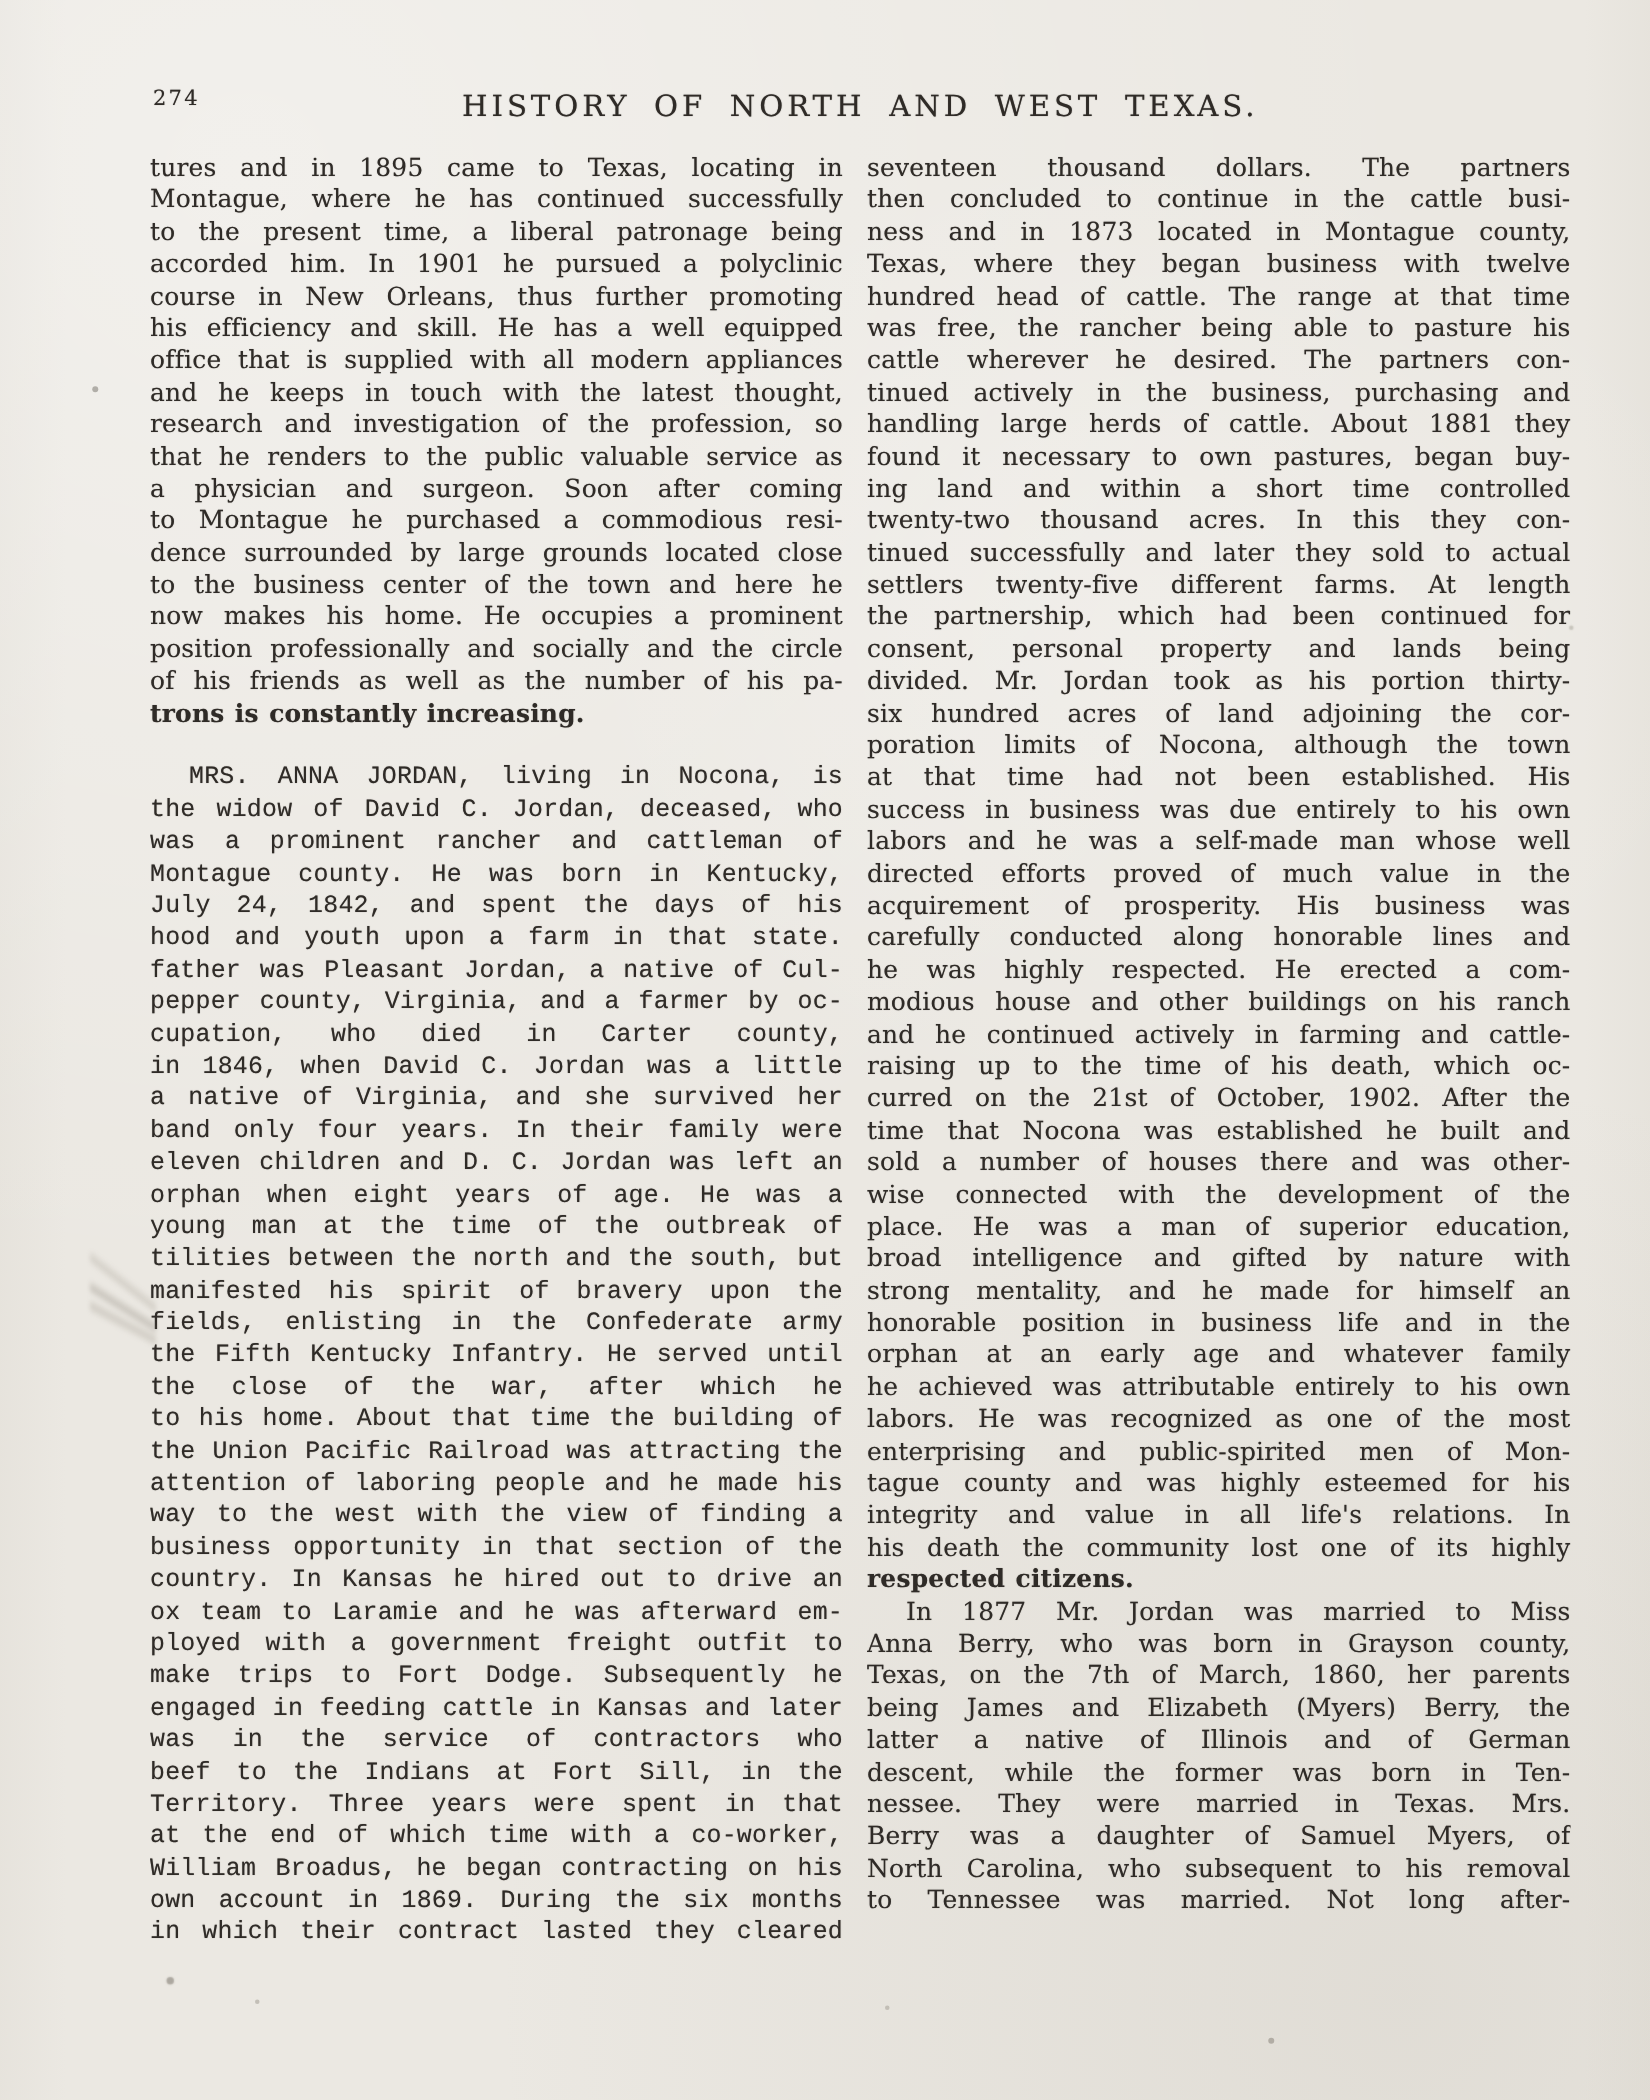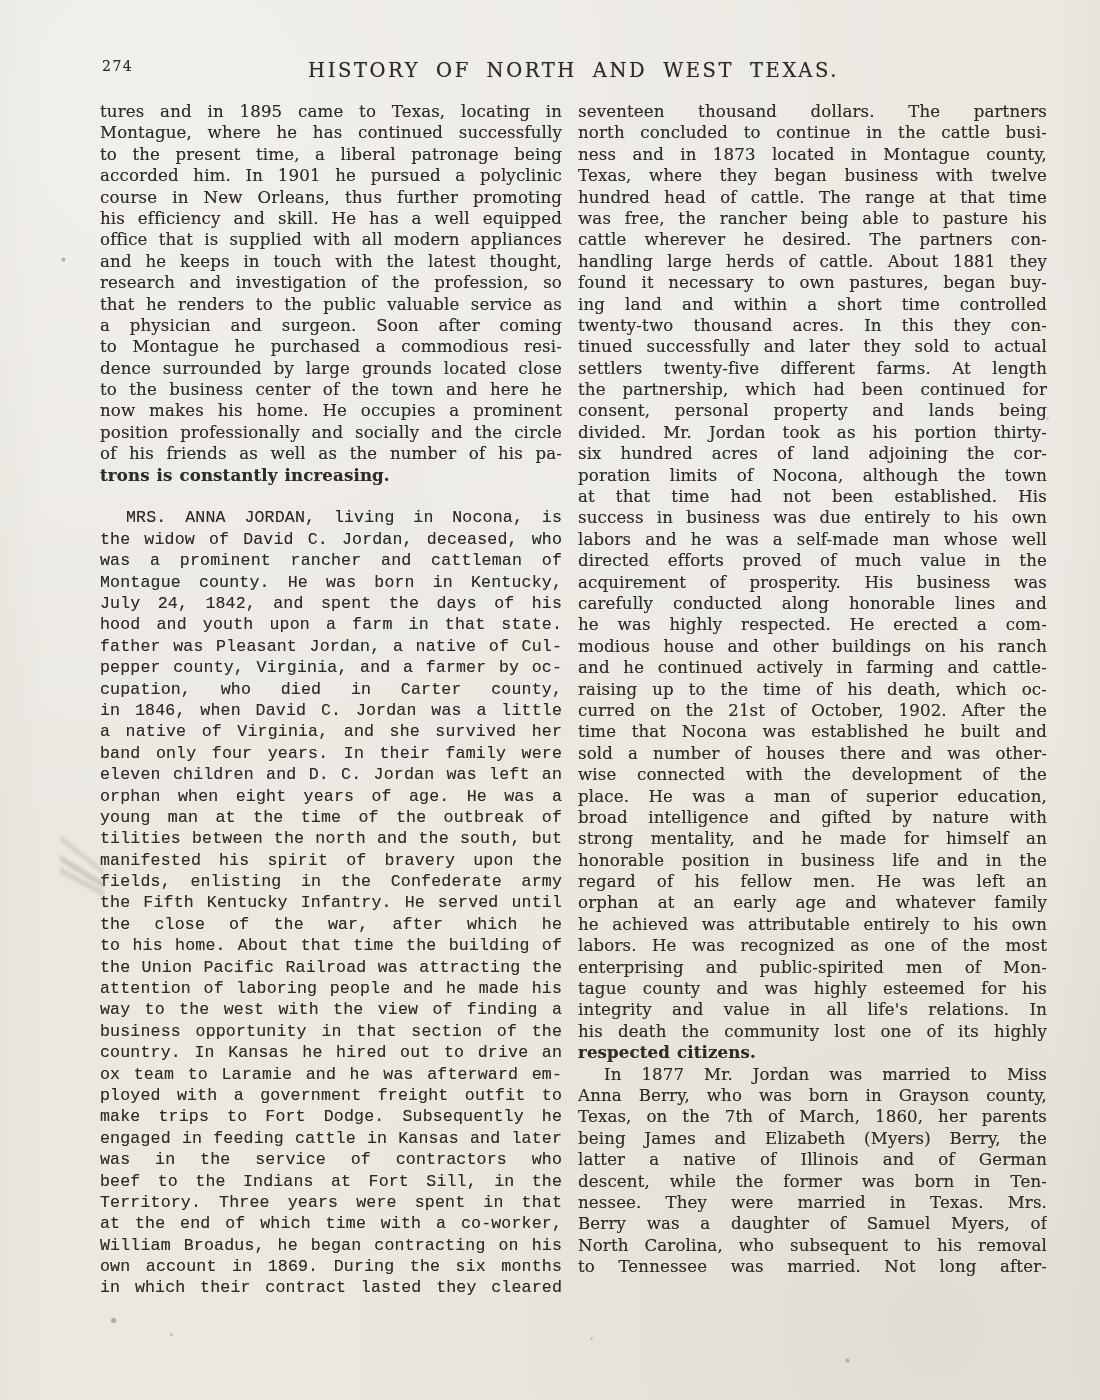--- a/index.html
+++ b/index.html
@@ -162,26 +162,27 @@
           <div class="line">Territory. Three years were spent in that way,</div>
           <div class="line">at the end of which time with a co-worker,</div>
           <div class="line">William Broadus, he began contracting on his</div>
           <div class="line">own account in 1869. During the six months</div>
           <div class="line">in which their contract lasted they cleared</div>
         </div>
       </div>
     <div class="column right">
         <div class="paragraph">
           <div class="line">seventeen thousand dollars. The partners</div>
-          <div class="line">north concluded to continue in the cattle busi-</div>
+          <div class="line">then concluded to continue in the cattle busi-</div>
           <div class="line">ness and in 1873 located in Montague county,</div>
           <div class="line">Texas, where they began business with twelve</div>
           <div class="line">hundred head of cattle. The range at that time</div>
           <div class="line">was free, the rancher being able to pasture his</div>
           <div class="line">cattle wherever he desired. The partners con-</div>
+          <div class="line">tinued actively in the business, purchasing and</div>
           <div class="line">handling large herds of cattle. About 1881 they</div>
           <div class="line">found it necessary to own pastures, began buy-</div>
           <div class="line">ing land and within a short time controlled</div>
           <div class="line">twenty-two thousand acres. In this they con-</div>
           <div class="line">tinued successfully and later they sold to actual</div>
           <div class="line">settlers twenty-five different farms. At length</div>
           <div class="line">the partnership, which had been continued for</div>
           <div class="line">consent, personal property and lands being</div>
           <div class="line">divided. Mr. Jordan took as his portion thirty-</div>
           <div class="line">six hundred acres of land adjoining the cor-</div>
@@ -197,21 +198,20 @@
           <div class="line">and he continued actively in farming and cattle-</div>
           <div class="line">raising up to the time of his death, which oc-</div>
           <div class="line">curred on the 21st of October, 1902. After the</div>
           <div class="line">time that Nocona was established he built and</div>
           <div class="line">sold a number of houses there and was other-</div>
           <div class="line">wise connected with the development of the</div>
           <div class="line">place. He was a man of superior education,</div>
           <div class="line">broad intelligence and gifted by nature with</div>
           <div class="line">strong mentality, and he made for himself an</div>
           <div class="line">honorable position in business life and in the</div>
-          <div class="line">regard of his fellow men. He was left an</div>
           <div class="line">orphan at an early age and whatever family</div>
           <div class="line">he achieved was attributable entirely to his own</div>
           <div class="line">labors. He was recognized as one of the most</div>
           <div class="line">enterprising and public-spirited men of Mon-</div>
           <div class="line">tague county and was highly esteemed for his</div>
           <div class="line">integrity and value in all life's relations. In</div>
           <div class="line">his death the community lost one of its highly</div>
           <div class="line endline">respected citizens.</div>
         </div>
         <div class="paragraph indent">

